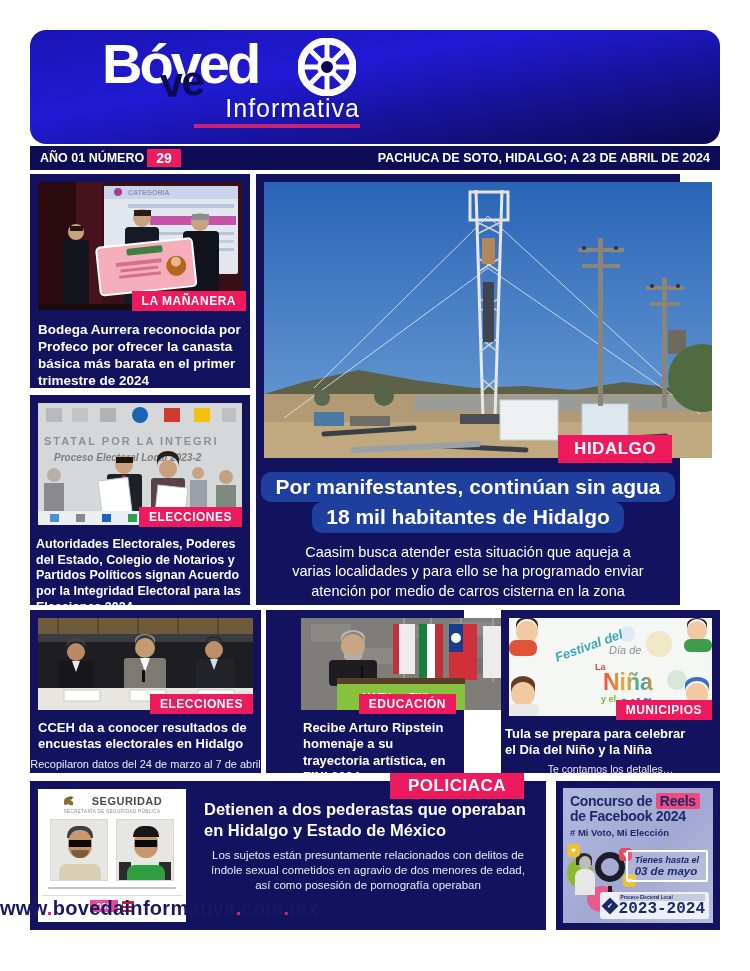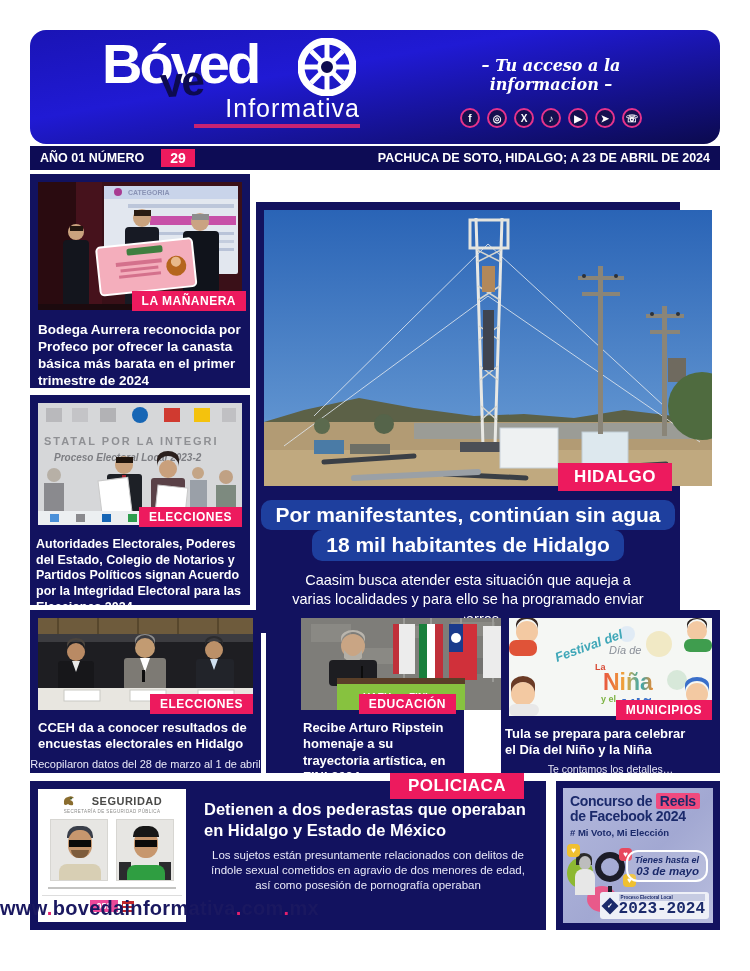--- a/index.html
+++ b/index.html
@@ -19,40 +19,40 @@
   .tagline-wrap { position:absolute; right:44px; top:26px; width:250px; text-align:center; }
   .tagline { color:#ffffff; font-family:"DejaVu Serif", serif; font-style:italic; font-weight:700; font-size:16px; }
   .social-row { margin-top:14px; display:flex; justify-content:center; gap:7px; }
   .social-ic { width:20px; height:20px; border-radius:50%; border:2px solid #e5338c; background:#14104f;
     color:#ffffff; font-size:10px; font-weight:700; display:flex; align-items:center; justify-content:center; }
 
   
   .infobar { position:absolute; left:30px; top:144px; width:690px; height:26px; background:#0d0c55;
     border-top:2px solid #ffffff; display:flex; justify-content:space-between; align-items:center; padding:0 10px;
     color:#ffffff; font-weight:700; font-size:12.5px; }
-  .issue-left { display:flex; align-items:center; gap:17px; }
+  .issue-left { display:flex; align-items:center; gap:3px; }
   .issue-num { background:#ED1A5E; color:#ffffff; font-size:14px; font-weight:800; padding:1px 9px; }
 
   
   .card { position:absolute; background:#12125f; }
   .photo { display:block; margin:8px 8px 0 8px; }
   .cat-label { position:absolute; background:#ED1A5E; color:#ffffff; font-weight:800; font-size:12px;
     letter-spacing:.5px; padding:3px 10px; white-space:nowrap; }
   .headline { color:#ffffff; font-weight:700; line-height:1.25; }
   .note { color:#e9e9f8; text-align:center; }
 
   .card-mananera { left:30px; top:174px; width:220px; height:214px; }
   .card-mananera .cat-label { right:4px; top:117px; }
   .card-mananera .headline { font-size:13.5px; padding:12px 8px 0 8px; }
 
   .card-acuerdo { left:30px; top:395px; width:220px; height:210px; }
   .card-acuerdo .cat-label { right:8px; top:112px; }
   .card-acuerdo .headline { font-size:12.5px; padding:12px 6px 0 6px; }
 
-  .card-hidalgo { left:256px; top:174px; width:424px; height:431px;margin-top:28px; }
+  .card-hidalgo { left:256px; top:174px; width:424px; height:431px; }
   .card-hidalgo .cat-label { right:8px; top:261px; font-size:17px; padding:4px 16px; }
   .hidalgo-headline { text-align:center; margin-top:14px; line-height:1.35; }
   .hl-chip { display:inline-block; background:#1E3F9E; color:#ffffff; font-size:21px; font-weight:800;
     padding:1px 14px; border-radius:10px; }
   .hidalgo-summary { color:#ffffff; font-size:14.5px; text-align:center; line-height:1.35; padding:10px 30px 0 30px; }
 
   .row2 { top:610px; height:163px; }
   .card-cceh { left:30px; width:231px; }
   .card-fini { left:266px; width:198px;padding-left:27px; }
   .card-tula { left:501px; width:219px; }
@@ -100,21 +100,21 @@
   .blob-p { position:absolute; left:20px; top:42px; width:30px; height:26px; background:#e85a8a; border-radius:50%; }
   .person-head { position:absolute; left:12px; top:12px; width:12px; height:14px; background:#bdbdbd; border-radius:50%; }
   .person-hair { position:absolute; left:9px; top:9px; width:16px; height:12px; background:#2b2b2b; border-radius:50% 50% 0 0; }
   .person-body { position:absolute; left:8px; top:25px; width:20px; height:26px; background:#e7e7e7; border-radius:8px 8px 0 0; }
   .ringlight { position:absolute; left:28px; top:8px; width:30px; height:30px; border:6px solid #1c1c28; border-radius:50%; }
   .ringstand { position:absolute; left:41px; top:42px; width:4px; height:26px; background:#1c1c28; }
   .bubble { position:absolute; width:13px; height:13px; border-radius:4px; color:#ffffff; font-size:8px; display:flex; align-items:center; justify-content:center; }
   .bub1 { left:0px; top:0px; background:#f0c030; }
   .bub2 { left:52px; top:4px; background:#e8485e; }
   .bub3 { left:56px; top:30px; background:#f0c030; }
-  .deadline-box { position:absolute; right:5px; top:62px; border:2px solid #ffffff; border-radius:12px; padding:3px 7px; text-align:right;
+  .deadline-box { position:absolute; right:5px; top:62px; border:2px solid #ffffff; border-radius:2px; padding:3px 7px; text-align:left;
     color:#1b2a6b; font-style:italic; font-weight:800; background:rgba(255,255,255,0.12); }
   .dl1 { font-size:9px; } .dl2 { font-size:11.5px; }
   .ieeh-box { position:absolute; right:4px; bottom:4px; display:flex; align-items:center; gap:3px; background:#eef0f7; border-radius:3px; padding:2px 4px; }
   .ieeh-diamond { width:12px; height:12px; background:#1b2a6b; transform:rotate(45deg); display:flex; align-items:center; justify-content:center; }
   .ieeh-diamond span { transform:rotate(-45deg); color:#ffffff; font-size:7px; font-weight:800; }
   .ieeh-col { display:flex; flex-direction:column; }
   .ieeh-lab { font-size:4.6px; font-weight:800; color:#1b2a6b; background:#c6cbe2; padding:1px 2px; }
   .ieeh-years { font-size:16px; font-weight:800; color:#1b2a6b; line-height:1;font-family:Liberation Mono, monospace; }
 
   .footer { position:absolute; left:0; top:897px; width:750px; text-align:left;
@@ -135,32 +135,20 @@
         <g stroke="#ffffff" stroke-width="5">
           <line x1="29" y1="6" x2="29" y2="52"></line>
             <line x1="6" y1="29" x2="52" y2="29"></line>
           <line x1="13" y1="13" x2="45" y2="45"></line>
             <line x1="45" y1="13" x2="13" y2="45"></line>
         </g>
         <circle cx="29" cy="29" r="8" fill="#0d0b50" stroke="#ffffff" stroke-width="4"></circle>
       </svg>
       <div class="logo-sub">Informativa</div>
       <div class="logo-underline"></div>
-    </div>
-    <div class="tagline-wrap">
-      <div class="tagline">– Tu acceso a la informacion –</div>
-      <div class="social-row">
-        <div class="social-ic">f</div>
-        <div class="social-ic">◎</div>
-        <div class="social-ic">X</div>
-        <div class="social-ic">♪</div>
-        <div class="social-ic">▶</div>
-        <div class="social-ic">➤</div>
-        <div class="social-ic">☏</div>
-      </div>
     </div>
   </div>
 
   <div class="infobar">
     <div class="issue-left">
       <span>AÑO 01 NÚMERO</span>
       <span class="issue-num">29</span>
     </div>
     <div>PACHUCA DE SOTO, HIDALGO; A 23 DE ABRIL DE 2024</div>
   </div>
@@ -353,21 +341,21 @@
         <polygon points="172,41 180,41 176,52" fill="#cfe0ef"></polygon>
       <rect x="0" y="70" width="215" height="22" fill="#e8e6e0"></rect>
       <g fill="#ffffff" stroke="#c9c9c4">
           <rect x="26" y="72" width="36" height="11"></rect>
           <rect x="92" y="72" width="36" height="11"></rect>
           <rect x="160" y="72" width="36" height="11"></rect>
         </g>
     </svg>
     <div class="cat-label">ELECCIONES</div>
     <div class="headline">CCEH da a conocer resultados de encuestas electorales en Hidalgo</div>
-    <div class="note">Recopilaron datos del 28 de marzo al 1 de abril</div>
+    <div class="note">Recopilaron datos del 24 de marzo al 7 de abril</div>
   </div>
 
   <div class="card row2 card-fini">
     <svg class="photo" width="214" height="92" viewBox="0 0 214 92">
       <rect width="214" height="92" fill="#7e7d79"></rect>
       <g fill="#8a8984">
           <rect x="10" y="6" width="40" height="18"></rect>
           <rect x="60" y="30" width="34" height="16"></rect>
           <rect x="150" y="4" width="44" height="14"></rect>
           <rect x="110" y="8" width="30" height="12"></rect>

